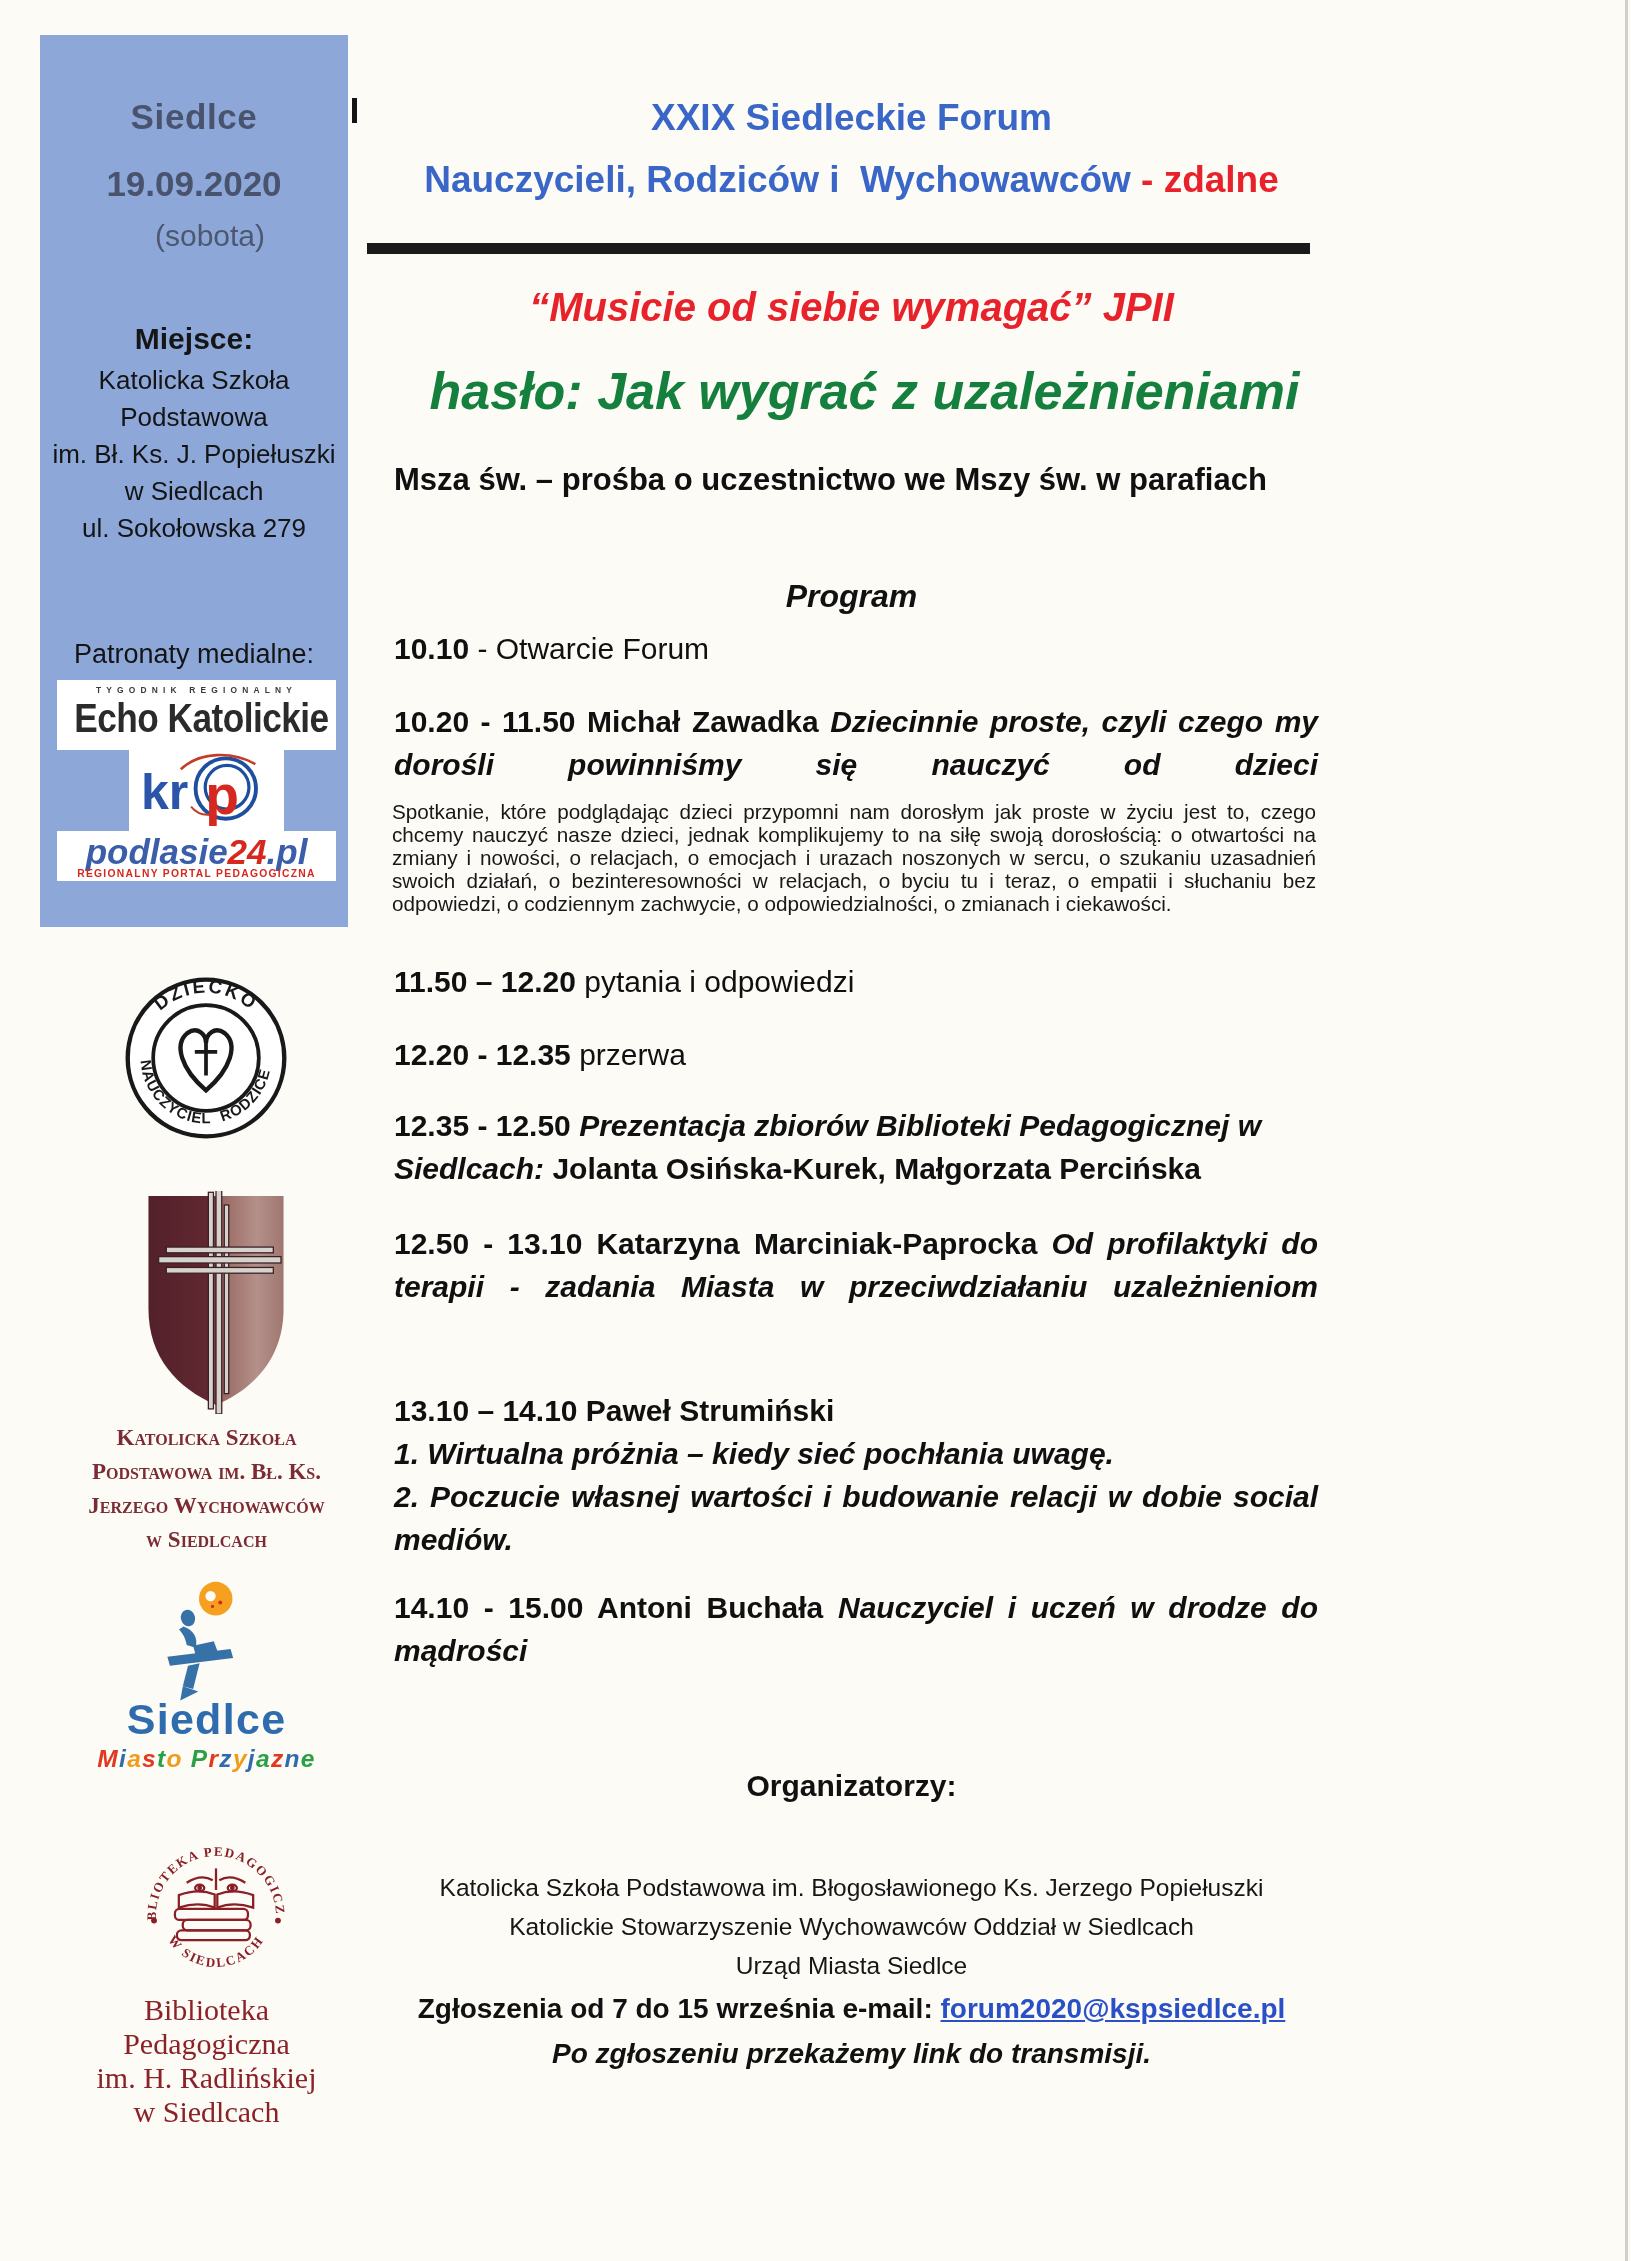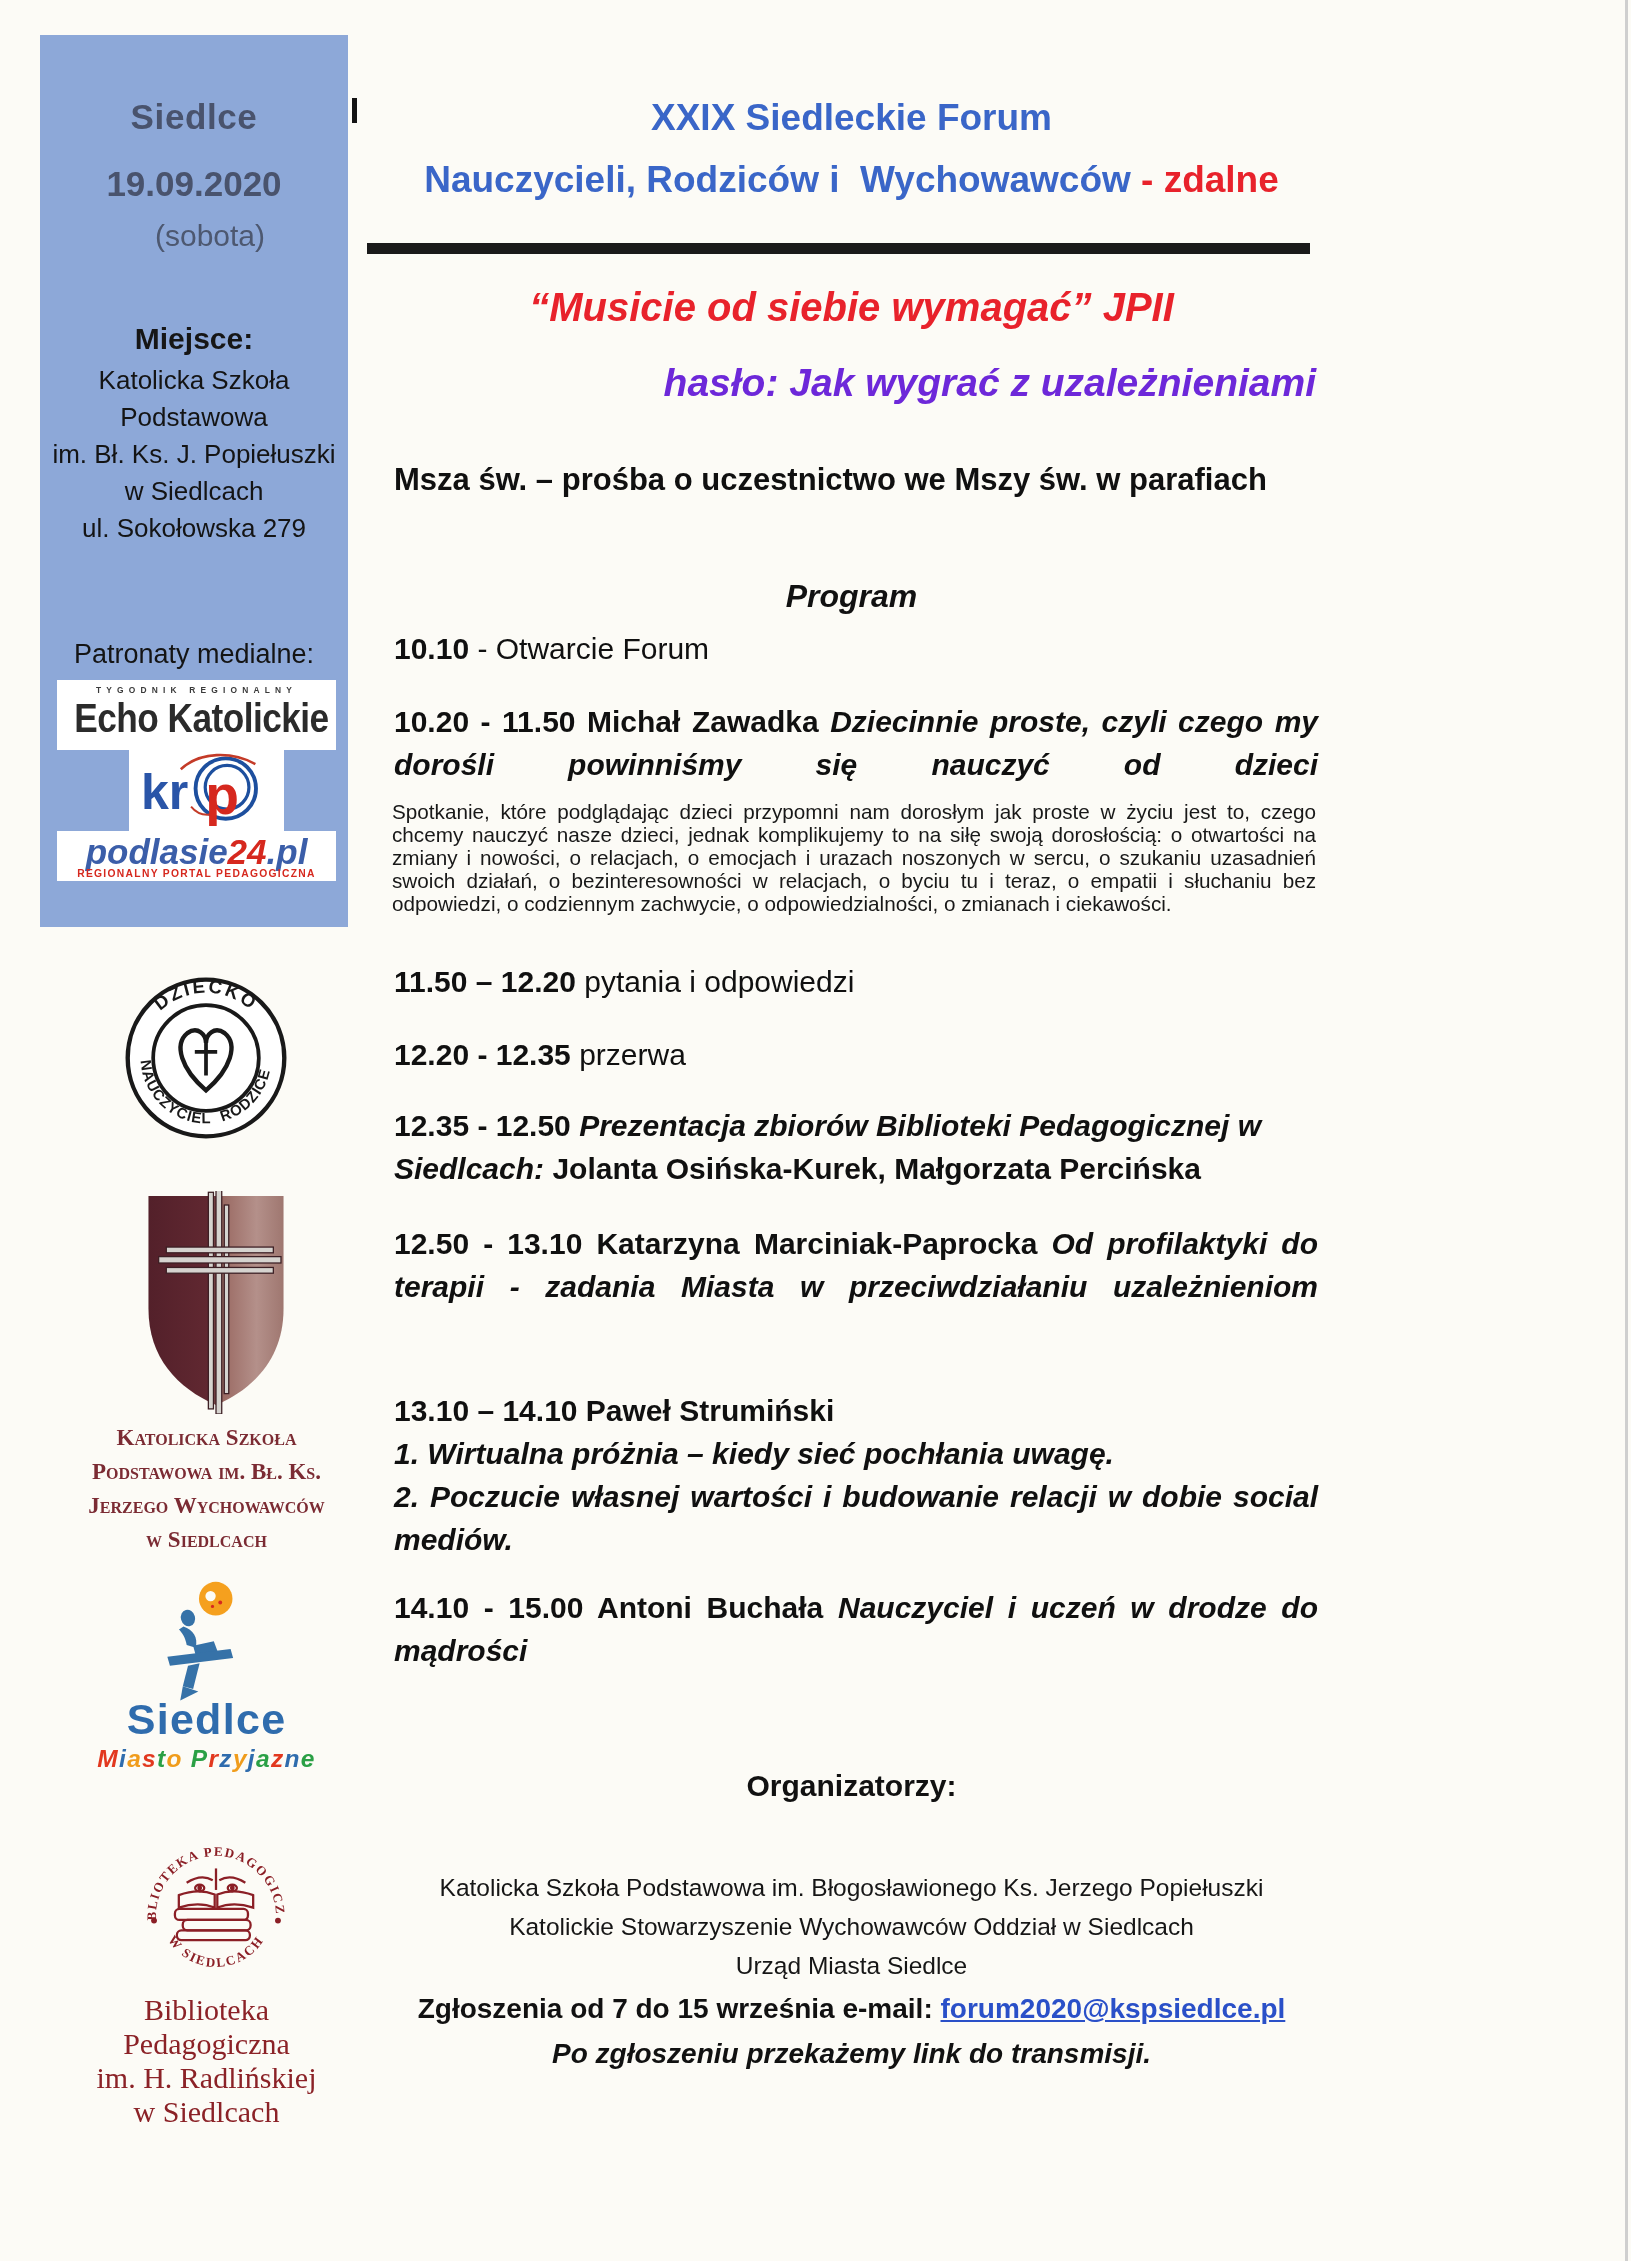--- a/index.html
+++ b/index.html
@@ -51,22 +51,22 @@
                    line-height:34px; color:#8b2227; }
 
   
   .main-center { left:387px; width:929px; text-align:center; }
   .h1 { top:97px; font-size:37px; font-weight:bold; color:#3a66c8; }
   .h2 { top:159px; font-size:37px; font-weight:bold; color:#3a66c8; white-space:pre-wrap; }
   .h2 .red { color:#e8222b; }
   .divider { left:367px; top:243px; width:943px; height:11px; background:#1a1a1a; }
   .quote { top:285px; font-size:40px; font-weight:bold; font-style:italic;
            color:#e8222b; white-space:pre-wrap; }
-  .motto { left:413px; top:361px; width:903px; text-align:right; font-size:39px;
-           font-weight:600; font-style:italic; color:#6d28d9; }
+  .motto { left:413px; top:361px; width:903px; text-align:center; font-size:52px;
+           font-weight:600; font-style:italic; color:#15803d; }
   .mass  { left:394px; top:462px; width:923px; text-align:left;
            font-size:31px; font-weight:bold; color:#101010; }
 
   .prog-title { top:578px; font-size:32px; font-weight:bold; font-style:italic; }
   .pitem { left:394px; width:924px; font-size:30px; line-height:43px; color:#101010;
            text-align:left; }
   .pjust { text-align:justify; }
   .pjust:after { content:""; display:inline-block; width:100%; }
   .bt { font-weight:bold; }
   .bi { font-weight:bold; font-style:italic; }

